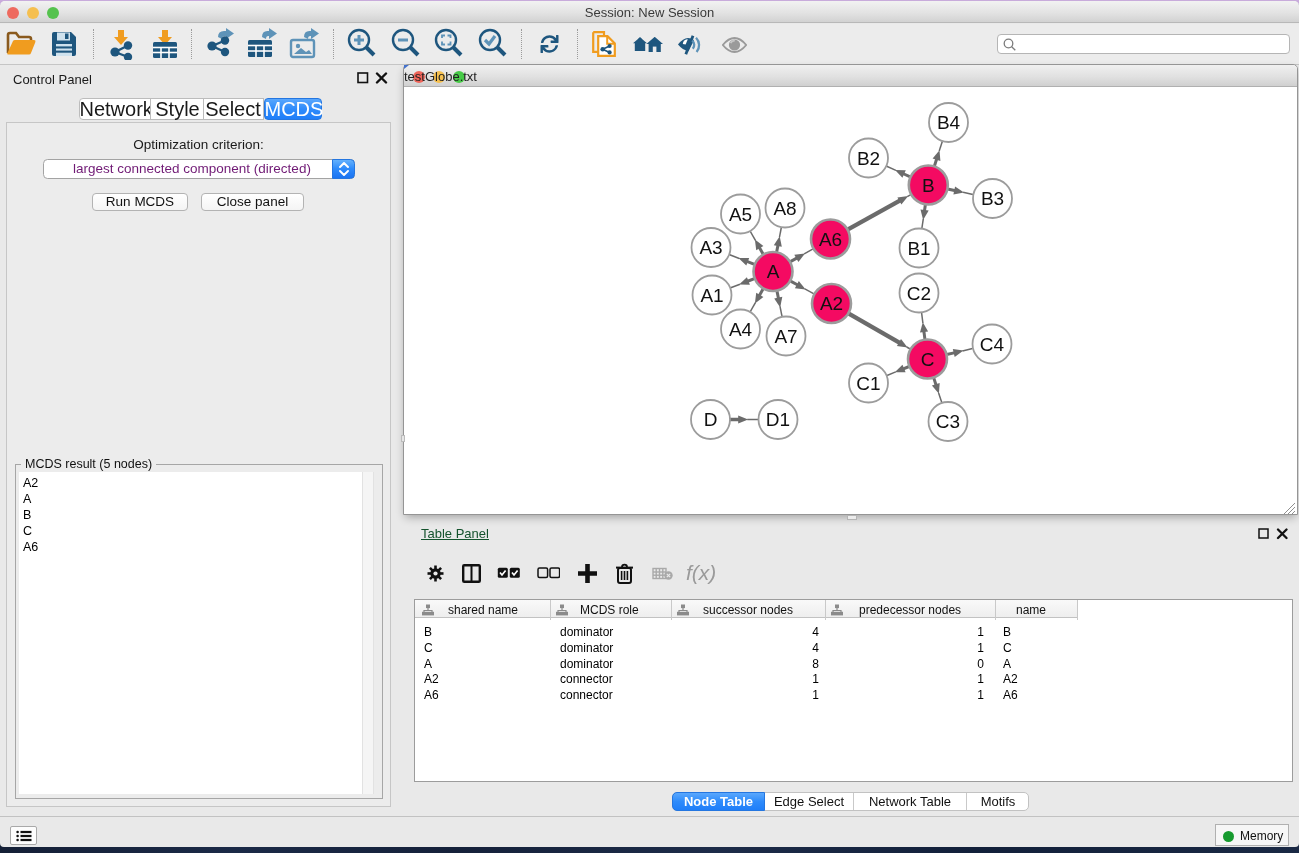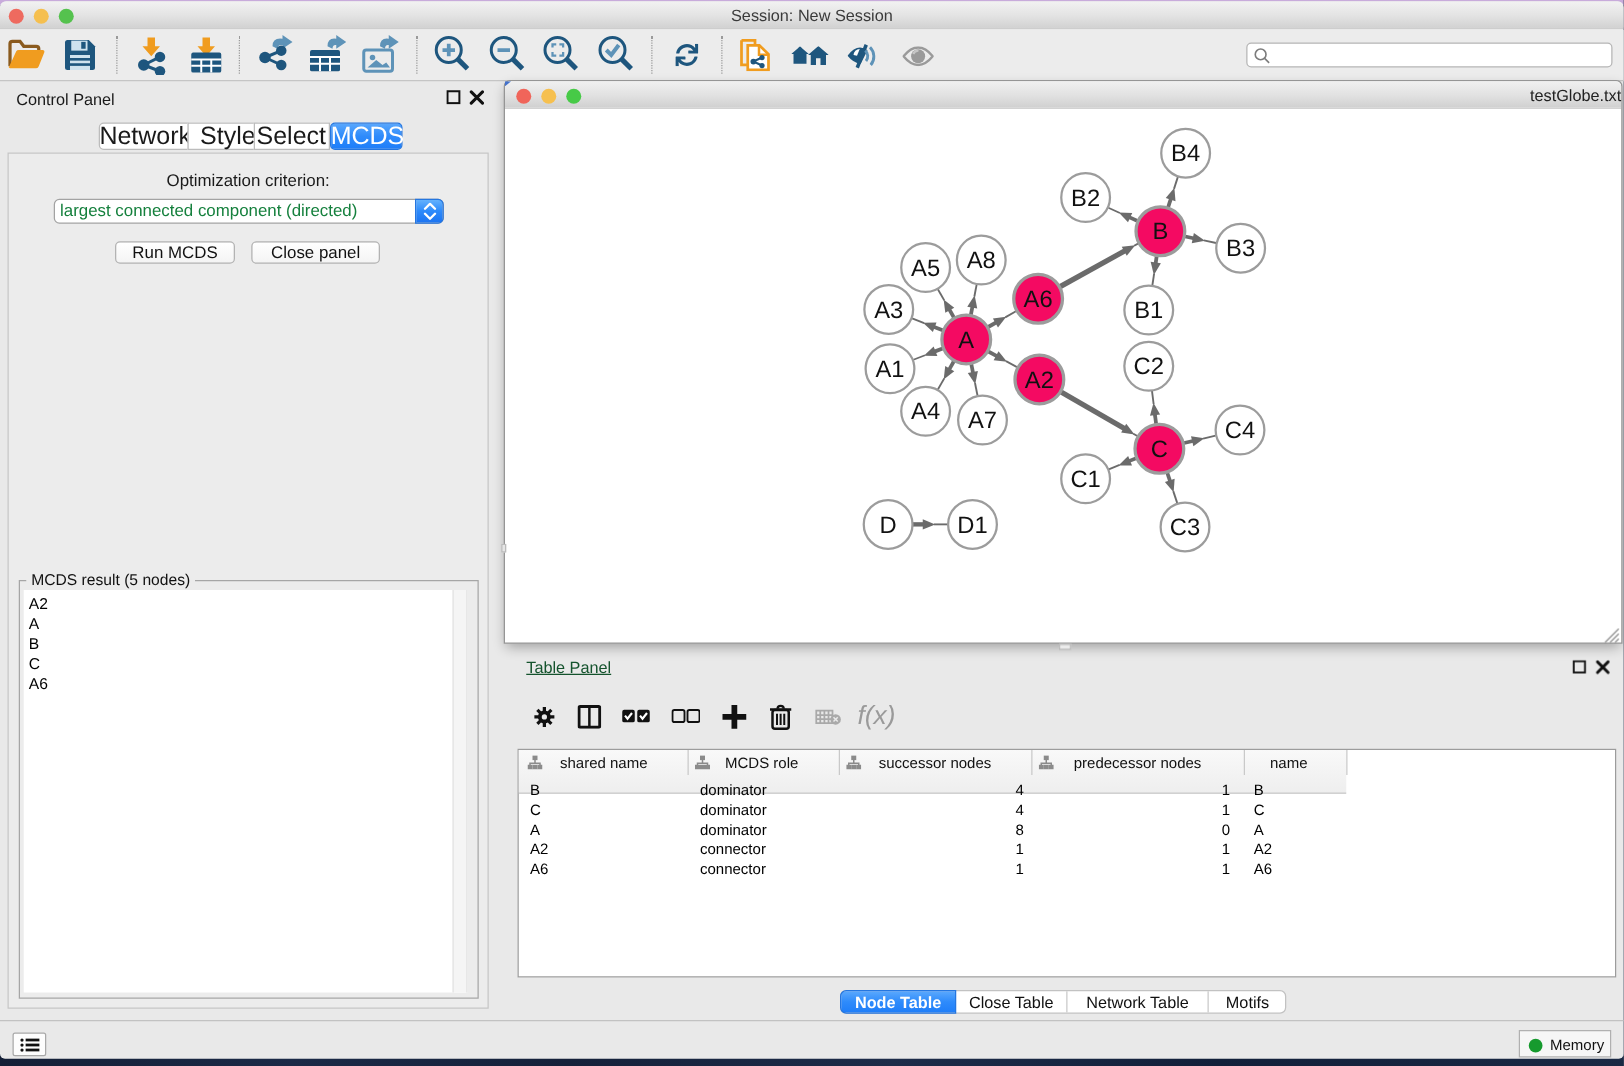--- a/index.html
+++ b/index.html
@@ -22,40 +22,40 @@
 #searchbox { left:997px; top:10px; width:293px; height:20px; background:#fff; border:1px solid #b5b5b5; border-radius:4px; }
 
 #cptitle { left:13px; top:71px; font-size:13px; color:#1a1a1a; }
 #cp-pane { left:6px; top:121px; width:385px; height:685px; background:#ececec; border:1px solid #c6c6c6; }
 .tabs { top:97px; height:22px; }
 .tab { position:absolute; top:0; height:22px; background:#fff; border:1px solid #bcbcbc; color:#1a1a1a;
   font-size:20px; text-align:center; line-height:21px; }
 .tabsel { background:linear-gradient(180deg,#59a7fd 0,#2e8bfb 50%,#1f7ef9 100%); color:#fff; border:1px solid #2476e0; border-radius:4px; }
 #optlabel { left:6px; top:136px; width:385px; text-align:center; font-size:13.5px; color:#1a1a1a; }
 #dropdown { left:43px; top:158px; width:312px; height:20px; background:#fff; border:1px solid #a3a3a3; border-radius:4.5px;
-  font-size:13.5px; color:#15803d; line-height:18px; padding-left:4px; }
+  font-size:13.5px; color:#701a75; line-height:18px; padding-left:29px; }
 #dd-step { right:-1px; top:-1px; width:23px; height:20px; border-radius:0 4.5px 4.5px 0;
   background:linear-gradient(180deg,#63b1fd 0,#2e8bfb 48%,#1b74f2 100%); border:1px solid #2476e0; }
 .btn { position:absolute; top:192px; height:18px; background:linear-gradient(180deg,#fff 0,#f4f4f4 100%);
   border:1px solid #b3b3b3; border-radius:4px; font-size:13.5px; color:#111; text-align:center; line-height:16px; }
 #groupbox { left:14.5px; top:463px; width:368.5px; height:335px; border:1px solid #a6a6a6; }
 #grouplabel { left:21px; top:456px; background:#ececec; padding:0 4px; font-size:12.5px; color:#111; }
 #mcdslist { left:3.5px; top:6.5px; width:355px; height:322px; background:#fff; font-size:12.5px; color:#000; padding-top:3px; }
 #mcdslist div.li { padding-left:4px; height:16px; line-height:16px; }
 #mcds-sb { right:0px; top:0; width:12px; height:322px; background:#f5f5f5; border-left:1px solid #e2e2e2; border-right:1px solid #e2e2e2;}
 
 #netwin { left:403px; top:63px; width:895px; height:450.5px; background:#fff; border:1px solid #959595; border-radius:5px 5px 0 0;
   box-shadow:0 4px 10px -2px rgba(0,0,0,0.32); }
 #nettitle { left:0; top:0; width:893px; height:22px; border-radius:4.5px 4.5px 0 0;
   background:linear-gradient(180deg,#f0f0f0 0,#e1e1e1 55%,#d0d0d0 100%); border-bottom:1px solid #b0b0b0; }
-#nettitle .cap { position:absolute; left:0; top:4px; width:893px; text-align:right; font-size:13px; color:#222; }
+#nettitle .cap { position:absolute; left:0; top:4px; width:893px; text-align:left; font-size:13px; color:#222; }
 
 #tptitle { left:421px; top:525px; font-size:13px; color:#14532d;text-decoration:underline; }
 #tbl { left:414px; top:598px; width:879px; height:183px; background:#fff; border:1px solid #9c9c9c; }
-#tblhead { left:0; top:0; width:662px; height:35px; background:linear-gradient(180deg,#f9f9f9 0,#eee 100%); border-bottom:1px solid #c2c2c2;text-align:right; }
+#tblhead { left:0; top:0; width:662px; height:18px; background:linear-gradient(180deg,#f9f9f9 0,#eee 100%); border-bottom:1px solid #c2c2c2;text-align:right; }
 .hsep { position:absolute; top:0; height:20px; width:0; border-left:1px solid #c9c9c9; }
 .htxt { position:absolute; top:3px; font-size:12px; color:#111; }
 .cell { position:absolute; font-size:12px; color:#000; height:16px; line-height:16px; }
 
 #btabs { left:672px; top:790.5px; width:356.5px; height:19px; background:#fff; border:1px solid #c2c2c2; border-radius:5px; }
 .btab { position:absolute; top:0; height:17px; font-size:13px; color:#111; text-align:center; line-height:17px; }
 #btab-sel { left:-1px; top:-1px; width:93px; height:19px; border-radius:5px 0 0 5px;
   background:linear-gradient(180deg,#5aa8fd 0,#2e8bfb 50%,#1f7ef9 100%); color:#fff; border:1px solid #2476e0;font-weight:bold; }
 
 #statussep { left:0; top:815px; width:1299px; height:0; border-top:1px solid #c2c2c2; }
@@ -202,21 +202,21 @@
   </div>
 
   <div class="abs" id="cptitle">Control Panel</div>
   <svg class="abs" style="left:357px;top:71px;" width="32 " height="12" viewBox="0 0 32 12" xmlns="http://www.w3.org/2000/svg">
       <rect x="1" y="1" width="9.5" height="9.5" fill="none" stroke="#111" stroke-width="1.6"></rect>
       <path d="M20 1.5 L29 10.5 M29 1.5 L20 10.5" stroke="#111" stroke-width="2.4" stroke-linecap="round"></path>
     </svg>
   <div class="abs" id="cp-pane"></div>
   <div class="abs tabs" style="left:78.5px;">
     <div class="tab" style="left:0; width:72px; border-radius:4px 0 0 4px;">Network</div>
-    <div class="tab" style="left:71px; width:56px;text-align:right;">Style</div>
+    <div class="tab" style="left:71px; width:56px;">Style</div>
     <div class="tab" style="left:124px; width:61px;">Select</div>
     <div class="tab tabsel" style="left:185px; width:58px;">MCDS</div>
   </div>
   <div class="abs" id="optlabel">Optimization criterion:</div>
   <div class="abs" id="dropdown">largest connected component (directed)
     <div class="abs" id="dd-step">
         <svg class="abs" style="left:5px;top:2px;" width="12" height="14" viewBox="0 0 12 14" xmlns="http://www.w3.org/2000/svg">
           <path d="M2 5 L6 1 L10 5" fill="none" stroke="#fff" stroke-width="1.9" stroke-linecap="round" stroke-linejoin="round"></path>
           <path d="M2 9 L6 13 L10 9" fill="none" stroke="#fff" stroke-width="1.9" stroke-linecap="round" stroke-linejoin="round"></path>
         </svg>
@@ -475,21 +475,21 @@
 <div class="cell" style="left:490px;top:71px;width:79px;text-align:right;">1</div>
 <div class="cell" style="left:588px;top:71px;">A2</div>
 <div class="cell" style="left:9px;top:87px;">A6</div>
 <div class="cell" style="left:145px;top:87px;">connector</div>
 <div class="cell" style="left:330px;top:87px;width:74px;text-align:right;">1</div>
 <div class="cell" style="left:490px;top:87px;width:79px;text-align:right;">1</div>
 <div class="cell" style="left:588px;top:87px;">A6</div>
   </div>
   <div class="abs" id="btabs">
     <div class="btab" id="btab-sel">Node Table</div>
-    <div class="btab" style="left:92px; width:89px; border-right:1px solid #c9c9c9;">Close Table</div>
+    <div class="btab" style="left:92px; width:89px; border-right:1px solid #c9c9c9;">Edge Select</div>
     <div class="btab" style="left:181px; width:113px; border-right:1px solid #c9c9c9;">Network Table</div>
     <div class="btab" style="left:294px; width:62px;">Motifs</div>
   </div>
 
   <div class="abs" style="left:847px;top:513.5px;width:10px;height:5px;background:#ececec;border:1px solid #b5b5b5;"></div>
     <svg class="abs" style="left:403.5px;top:63.5px;" width="5" height="4" viewBox="0 0 5 4" xmlns="http://www.w3.org/2000/svg">
       <polygon points="0,0 5,0 0,4" fill="#4472cc"></polygon>
     </svg>
 <div class="abs" id="statussep"></div>
   <div class="abs" id="listbtn">

